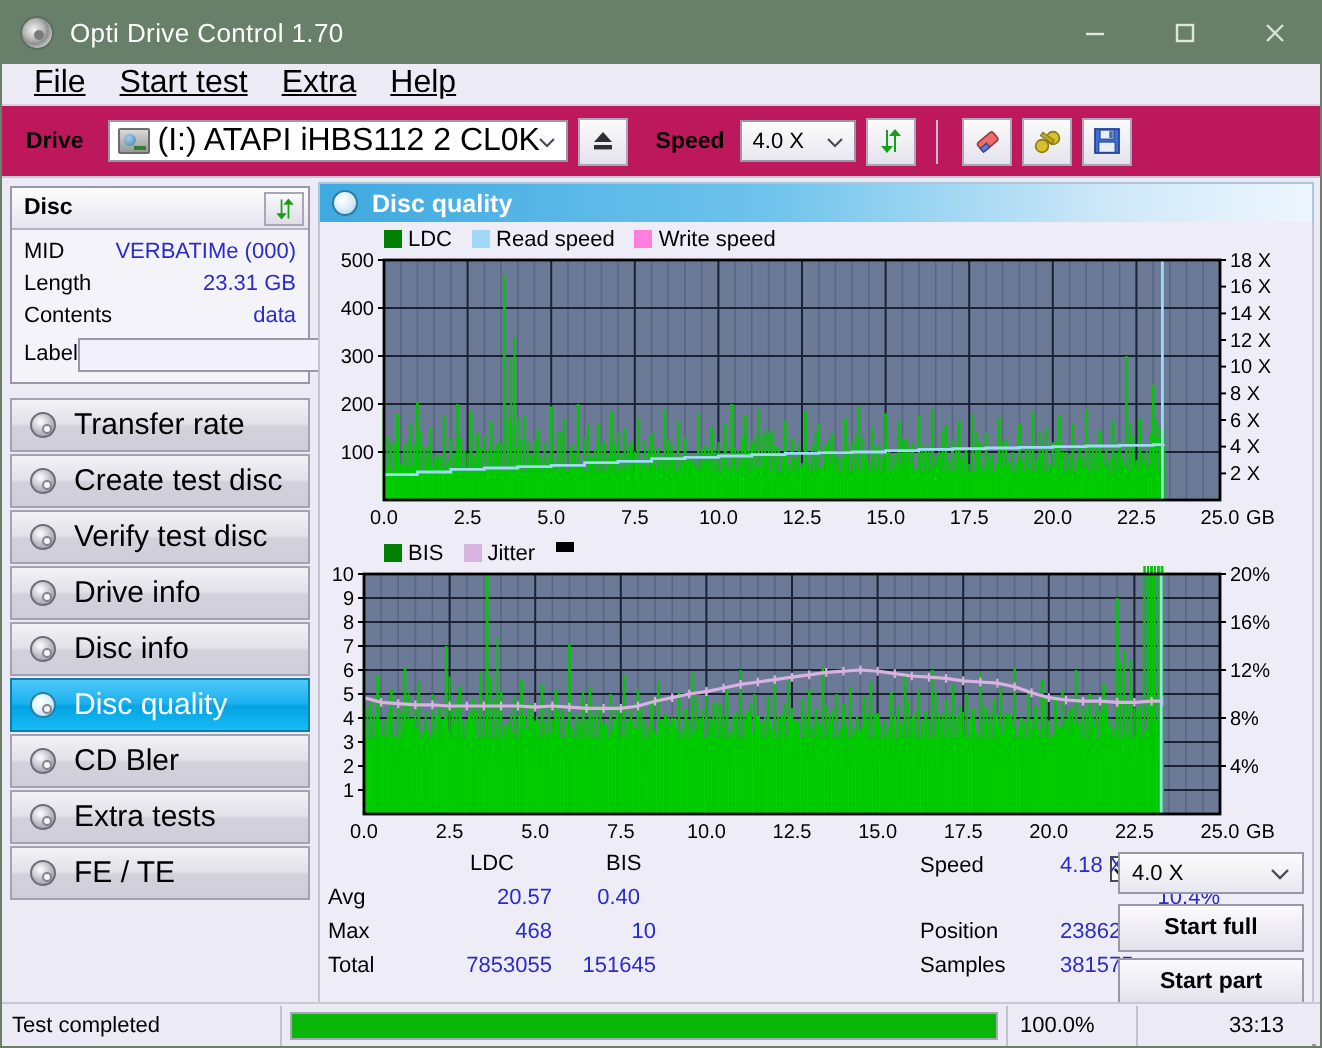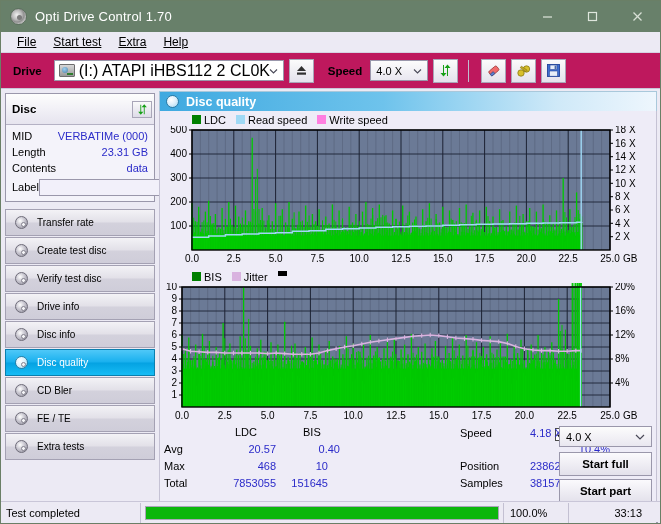--- a/index.html
+++ b/index.html
@@ -51,21 +51,21 @@
 
   
   #menubar {
     height: 21px;
     background: #eceaf4;
     display: flex; align-items: center;
     padding-left: 8px;
     border-bottom: 1px solid #d6d3e2;
   }
   .menu-item {
-    font-size: 12px; color: #000;
+    font-size: 16px; color: #000;
     padding: 2px 9px 2px 8px;
     white-space: nowrap;
   }
   .menu-item u { text-decoration: underline; }
 
   
   #drivebar {
     height: 36px;
     background: #be185d;
     display: flex; align-items: center;
@@ -130,21 +130,21 @@
   #sidebar { width: 158px; padding: 4px 3px 0 3px; }
   #content { flex: 1; padding: 2px 3px 0 0; }
 
   
   #disc-box {
     border: 1px solid #9a97ab;
     background: #f4f3fa;
     margin: 0 1px;
   }
   #disc-head {
-    height: 31px;
+    height: 21px;
     background: linear-gradient(#fdfdfd,#e6e4ef);
     border-bottom: 1px solid #b4b1c4;
     display: flex; align-items: center; justify-content: space-between;
     padding: 0 2px 0 6px;
     gap: 10px;
   }
   #disc-head .lbl-bold { font-size: 11.5px; }
   .sm-btn {
     width: 20px; height: 17px;
     background: linear-gradient(#fafafa,#dedce8);
@@ -176,21 +176,21 @@
 
   
   #nav { margin-top: 7px; }
   .nav-btn {
     height: 27px;
     margin: 0 1px 1px 1px;
     background: linear-gradient(#f3f2f6 0%, #e2e0e8 48%, #d3d1dc 52%, #cfcdd9 100%);
     border: 1px solid #a4a1b3;
     display: flex; align-items: center;
     padding-left: 8px;
-    font-size: 10px; color: #000;
+    font-size: 15px; color: #000;
   }
   .nav-btn.active {
     background: linear-gradient(#4fc8f8 0%, #19b0ee 48%, #04a2e2 52%, #16bcf5 100%);
     border: 1px solid #0a7fae;
     color: #ffffff;
   }
   .nav-ico {
     width: 15px; height: 15px; margin-right: 8px; flex: 0 0 auto;
     display:flex; align-items:center; justify-content:center;
   }
@@ -478,27 +478,27 @@
         <div class="nav-btn">
           <span class="nav-ico">
               <span class="disc"></span>
             </span>
           <span>CD Bler</span>
         </div>
         <div class="nav-btn">
           <span class="nav-ico">
               <span class="disc"></span>
             </span>
-          <span>FE / TE</span>
+          <span>Extra tests</span>
         </div>
         <div class="nav-btn">
           <span class="nav-ico">
               <span class="disc"></span>
             </span>
-          <span>Extra tests</span>
+          <span>FE / TE</span>
         </div>
       </div>
 
     </div>
 
     <div id="content">
       <div id="dq-head">
         <div class="dq-ico"></div>
         <div id="dq-title">Disc quality</div>
       </div>
@@ -2760,21 +2760,21 @@
           <div class="st hdr" style="left:143px; top:2px;">BIS</div>
 
           <div class="st k" style="left:4px;  top:19px;">Avg</div>
           <div class="st k" style="left:4px;  top:36px;">Max</div>
           <div class="st k" style="left:4px;  top:53px;">Total</div>
 
           <div class="st v rt" style="left:48px; top:19px; width:68px;">20.57</div>
           <div class="st v rt" style="left:48px; top:36px; width:68px;">468</div>
           <div class="st v rt" style="left:48px; top:53px; width:68px;">7853055</div>
 
-          <div class="st v rt" style="left:132px; top:19px; width:48px;">0.40</div>
+          <div class="st v rt" style="left:112px; top:19px; width:48px;">0.40</div>
           <div class="st v rt" style="left:120px; top:36px; width:48px;">10</div>
           <div class="st v rt" style="left:120px; top:53px; width:48px;">151645</div>
 
           <div id="jitter-check">
             <svg width="11" height="11" viewBox="0 0 11 11">
                 <path d="M1.5 5.5 L4 8.5 L9.5 1.5" fill="none" stroke="#111" stroke-width="1.3"></path>
               </svg>
           </div>
           <div class="st k" style="left:415px; top:3px;">Jitter</div>
           <div class="st v rt" style="left:355px; top:19px; width:95px;">10.4%</div>

